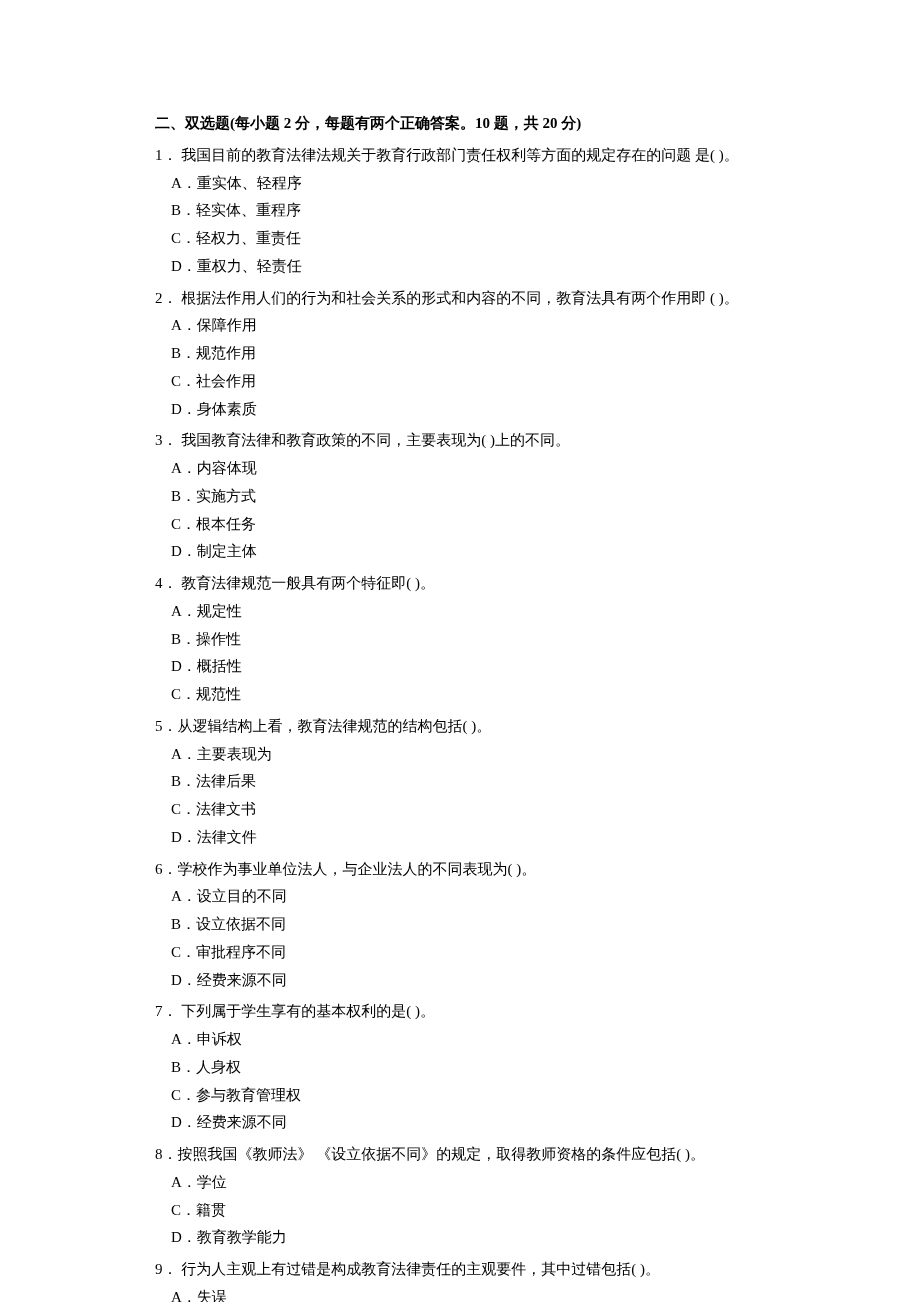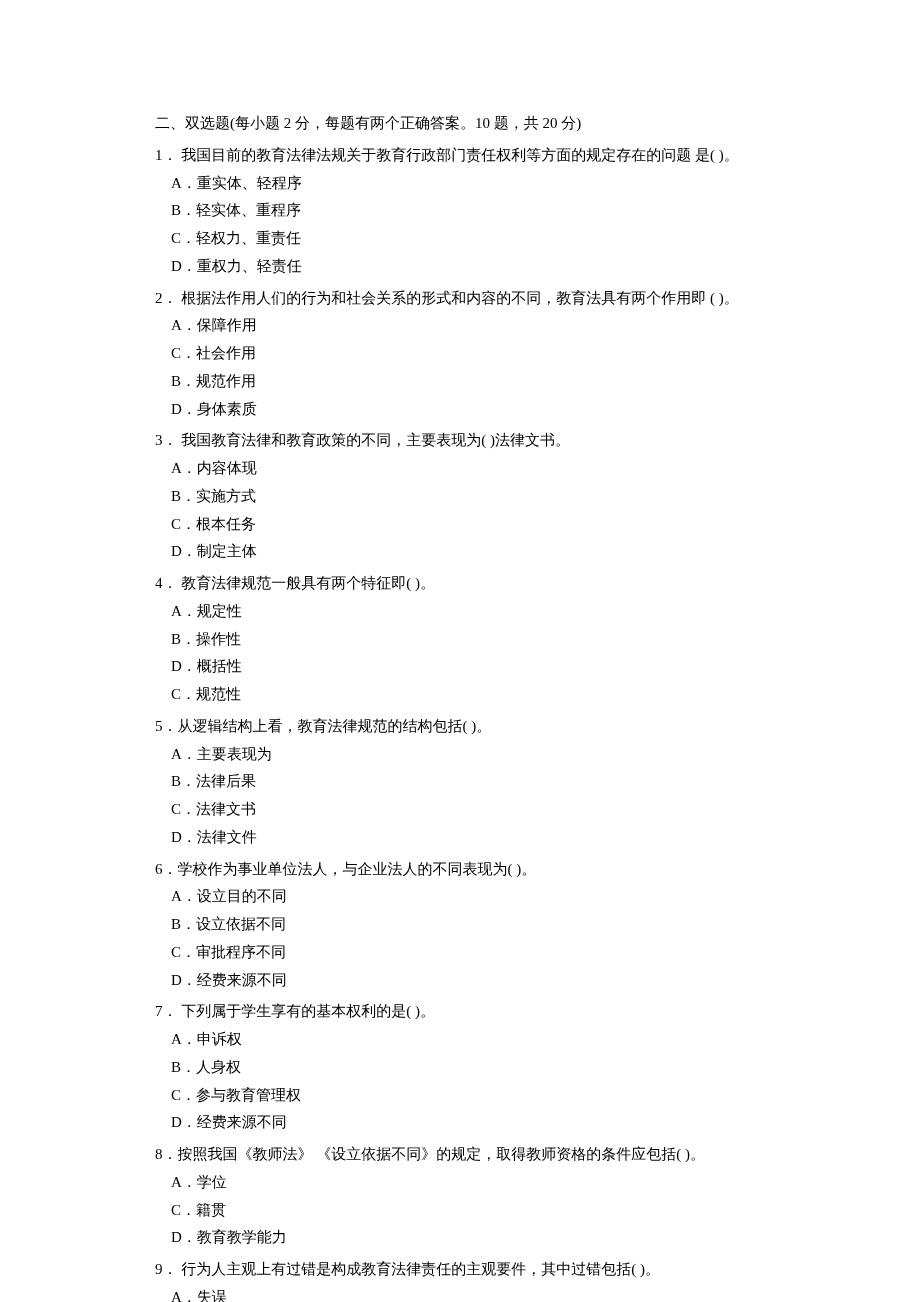--- a/index.html
+++ b/index.html
@@ -7,21 +7,21 @@
       font-size: 15px;
       line-height: 1.85;
       color: #000;
       background: #fff;
       margin: 0;
       padding: 110px 155px 60px 155px;
       width: 920px;
       box-sizing: border-box;
     }
     .section-title {
-      font-weight: normal;
+      font-weight: bold;
       margin-bottom: 2px;
     }
     .question-stem {
       margin-top: 4px;
     }
     .option {
       margin-left: 16px;
     }
   </style>
 </head>
@@ -33,27 +33,27 @@
   <div class="question-stem"><span>1．</span><span> 我国目前的教育法律法规关于教育行政部门责任权利等方面的规定存在的问题  是( )。</span></div>
   <div class="option">A．重实体、轻程序</div>
   <div class="option">B．轻实体、重程序</div>
   <div class="option">C．轻权力、重责任</div>
   <div class="option">D．重权力、轻责任</div>
 </div>
 
 <div>
   <div class="question-stem"><span>2．</span><span> 根据法作用人们的行为和社会关系的形式和内容的不同，教育法具有两个作用即  ( )。</span></div>
   <div class="option">A．保障作用</div>
+  <div class="option">B．规范作用</div>
   <div class="option">C．社会作用</div>
-  <div class="option">B．规范作用</div>
   <div class="option">D．身体素质</div>
 </div>
 
 <div>
-  <div class="question-stem"><span>3．</span><span> 我国教育法律和教育政策的不同，主要表现为( )法律文书。</span></div>
+  <div class="question-stem"><span>3．</span><span> 我国教育法律和教育政策的不同，主要表现为( )上的不同。</span></div>
   <div class="option">A．内容体现</div>
   <div class="option">B．实施方式</div>
   <div class="option">C．根本任务</div>
   <div class="option">D．制定主体</div>
 </div>
 
 <div>
   <div class="question-stem"><span>4．</span><span> 教育法律规范一般具有两个特征即( )。</span></div>
   <div class="option">A．规定性</div>
   <div class="option">B．操作性</div>

